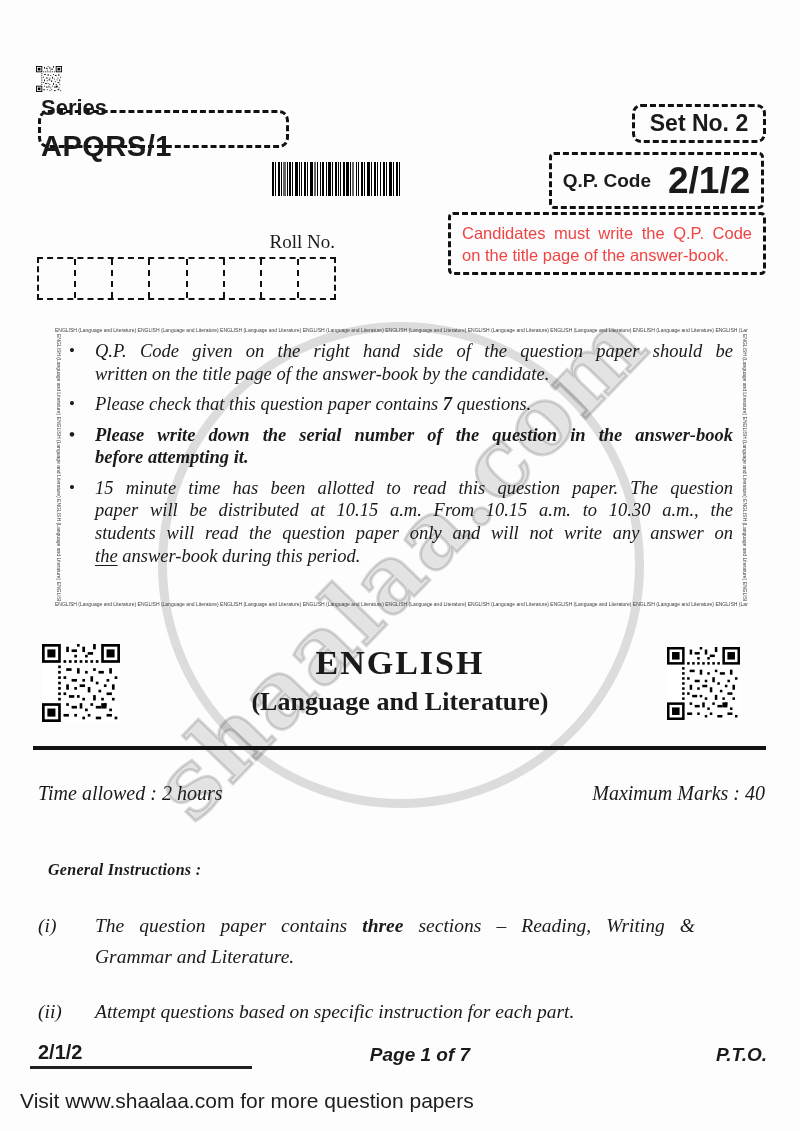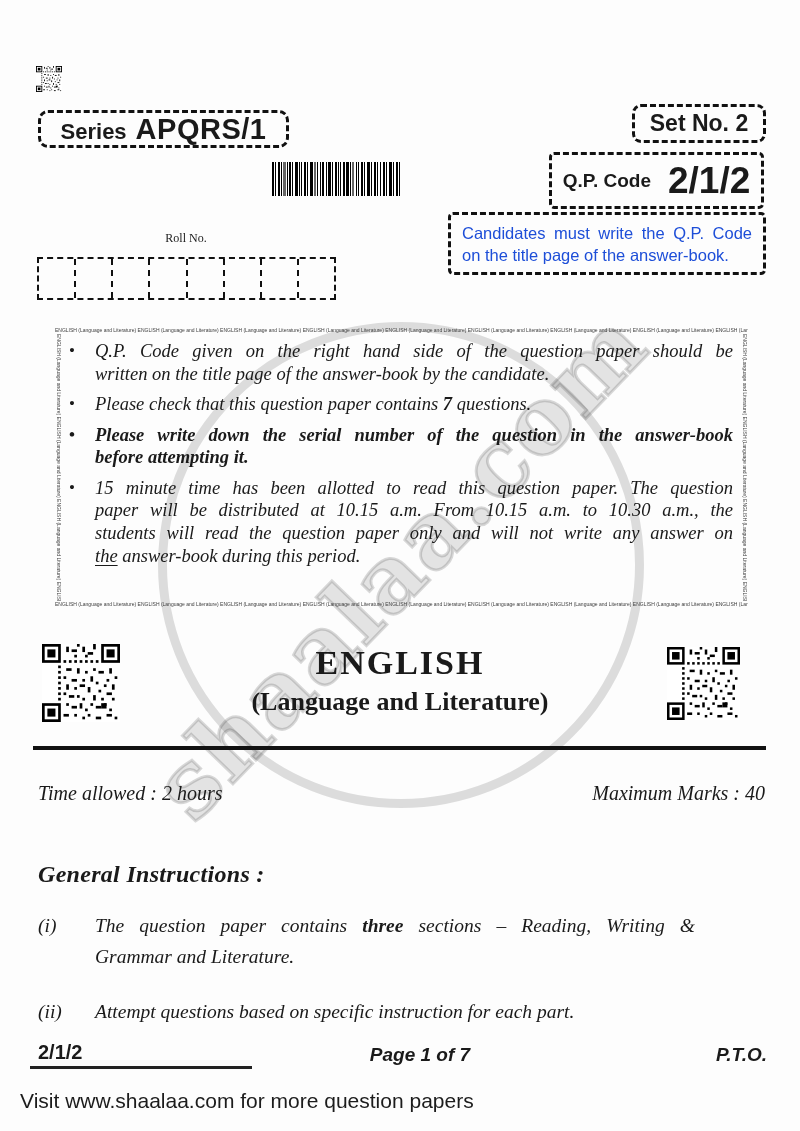--- a/index.html
+++ b/index.html
@@ -12,36 +12,36 @@
   .wm-text { position:absolute; left:150px; top:330px; width:500px; height:470px; display:flex; align-items:center; justify-content:center;
              transform:rotate(-46deg); font-family:"DejaVu Serif",serif; font-weight:bold; font-size:92px;
              color:rgba(0,0,0,0.10); -webkit-text-stroke:3px rgba(0,0,0,0.15); letter-spacing:2px; }
 
   .layer { position:absolute; left:0; top:0; width:800px; height:1131px; z-index:1; }
 
   
   .mini-qr { position:absolute; left:36px; top:66px; width:26px; height:26px; }
   .series-box { position:absolute; left:38px; top:110px; width:251px; height:38px; border:3px dashed #111; border-radius:10px;
                 display:flex; align-items:baseline; justify-content:center; gap:9px;
-                font-family:"Liberation Sans",sans-serif; font-weight:bold; }
+                font-family:"Liberation Sans",sans-serif; font-weight:bold;flex-direction:column; }
   .series-label { font-size:22px; }
   .series-code { font-size:29px; letter-spacing:0.5px; }
   .set-box { position:absolute; left:632px; top:104px; width:134px; height:39px; border:3px dashed #111; border-radius:9px;
              display:flex; align-items:center; justify-content:center;
              font-family:"Liberation Sans",sans-serif; font-weight:bold; font-size:23px;text-align:right; }
   .barcode { position:absolute; left:272px; top:162px; width:128px; height:34px; }
   .qp-box { position:absolute; left:549px; top:152px; width:215px; height:57px; border:3px dashed #111; border-radius:5px;
             display:flex; align-items:center; justify-content:center; gap:17px;
             font-family:"Liberation Sans",sans-serif; font-weight:bold; }
   .qp-label { font-size:19px; }
   .qp-value { font-size:37px; }
   .cand-box { position:absolute; left:448px; top:212px; width:318px; height:63px; border:3px dashed #111; border-radius:5px;
-              padding:7px 11px 0 11px; font-family:"Liberation Sans",sans-serif; font-size:16.5px; line-height:1.35; color:#1d4ed8; }
+              padding:7px 11px 0 11px; font-family:"Liberation Sans",sans-serif; font-size:16.5px; line-height:1.35; color:#ef4444; }
   .cand-l1 { text-align:justify; text-align-last:justify; }
-  .roll-label { position:absolute; left:37px; top:231px; width:298px; text-align:center; font-size:12px; }
+  .roll-label { position:absolute; left:37px; top:231px; width:298px; text-align:right; font-size:19px; }
   .roll-grid { position:absolute; left:37px; top:257px; width:299px; height:43px; border:2.5px dashed #111; display:flex; }
   .roll-cell { flex:1; border-left:2.5px dashed #111; }
   .roll-cell:first-child { border-left:none; }
 
   
   .notice-box { position:absolute; left:55px; top:327px; width:693px; height:281px; background:transparent; }
   .strip { position:absolute; overflow:hidden; color:#3d3d3d; font-family:"Liberation Sans",sans-serif; font-size:5px; line-height:6px; white-space:nowrap; }
   .strip-top { left:0; right:0; top:0; height:7px; }
   .strip-bottom { left:0; right:0; bottom:0; height:7px; }
   .strip-left { left:0; top:7px; bottom:7px; width:7px; writing-mode:vertical-rl; }
@@ -59,21 +59,21 @@
   .title-qr-right { position:absolute; left:667px; top:647px; width:73px; height:73px; }
   .title-wrap { position:absolute; left:130px; top:644px; width:540px; text-align:center; }
   .title-subject { font-weight:bold; font-size:34px; letter-spacing:2px; }
   .title-sub { font-weight:bold; font-size:26px; margin-top:5px; }
   .rule { position:absolute; left:33px; top:746px; width:733px; height:4px; background:#121212; }
 
   .meta-row { position:absolute; left:38px; top:782px; width:727px; display:flex; justify-content:space-between;
               font-style:italic; font-size:20px; }
 
   
-  .gi-heading { position:absolute; left:38px; top:861px; font-weight:bold; font-style:italic; font-size:24px; letter-spacing:0.3px; }
+  .gi-heading { position:absolute; left:48px; top:861px; font-weight:bold; font-style:italic; font-size:16px; letter-spacing:0.3px; }
   .gi-item { position:absolute; font-style:italic; font-size:19.5px; line-height:31px; }
   .gi-num { position:absolute; left:0; top:0; }
   .gi-text { margin-left:57px; }
   .gi-i { left:38px; top:910px; width:660px; }
   .gi-i .gi-text { width:600px; }
   .gi-ii { left:38px; top:996px; width:700px; }
 
   
   .footer-code { position:absolute; left:38px; top:1041px; font-family:"Liberation Sans",sans-serif; font-weight:600; font-size:20px; }
   .footer-underline { position:absolute; left:30px; top:1066px; width:222px; height:2.5px; background:#222; }

